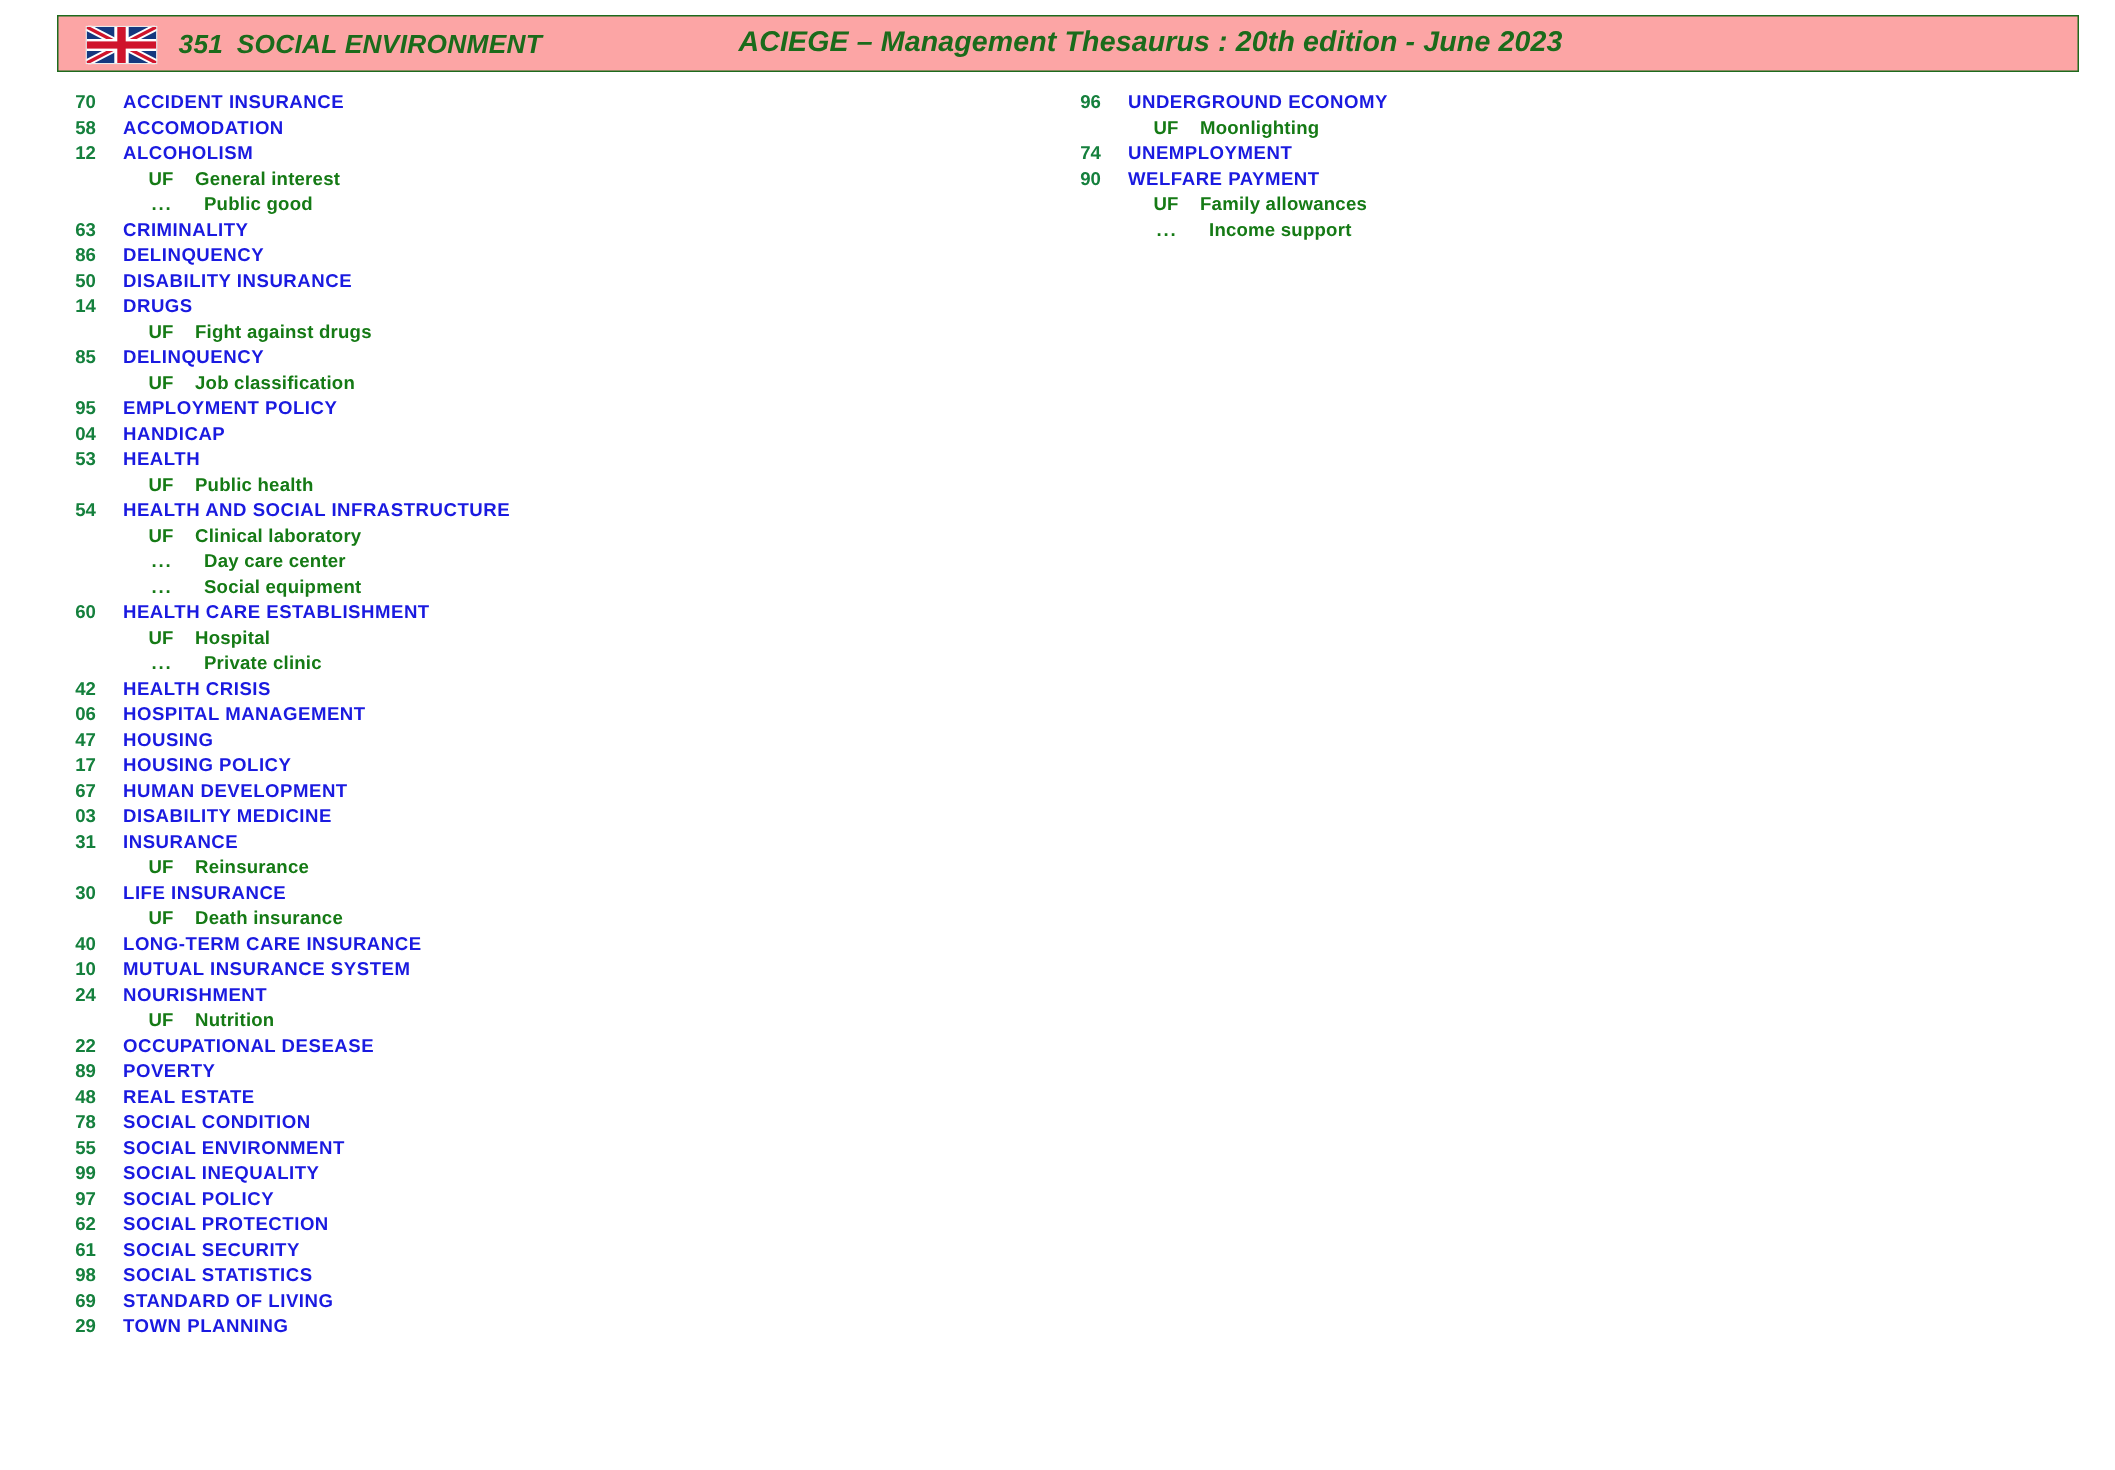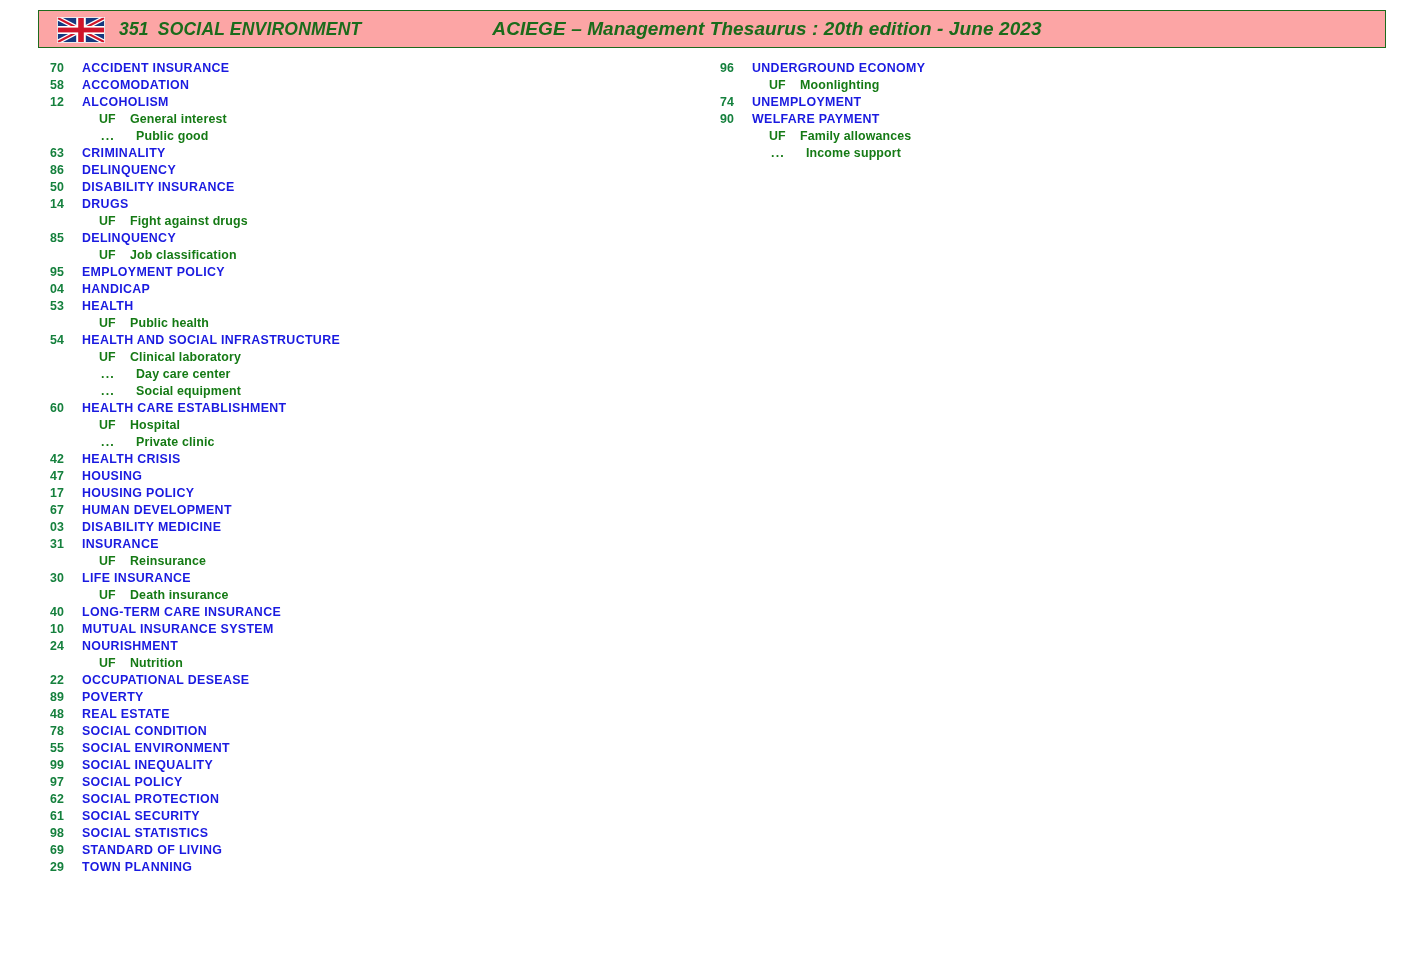--- a/index.html
+++ b/index.html
@@ -256,20 +256,24 @@
       </div>
       <div class="entry cont">
         <span class="e-code">...</span>
         <span class="e-label">Private clinic</span>
       </div>
       <div class="entry term">
         <span class="e-code">42</span>
         <span class="e-label">HEALTH CRISIS</span>
       </div>
       <div class="entry term">
+        <span class="e-code">06</span>
+        <span class="e-label">HOSPITAL MANAGEMENT</span>
+      </div>
+      <div class="entry term">
         <span class="e-code">47</span>
         <span class="e-label">HOUSING</span>
       </div>
       <div class="entry term">
         <span class="e-code">17</span>
         <span class="e-label">HOUSING POLICY</span>
       </div>
       <div class="entry term">
         <span class="e-code">67</span>
         <span class="e-label">HUMAN DEVELOPMENT</span>

